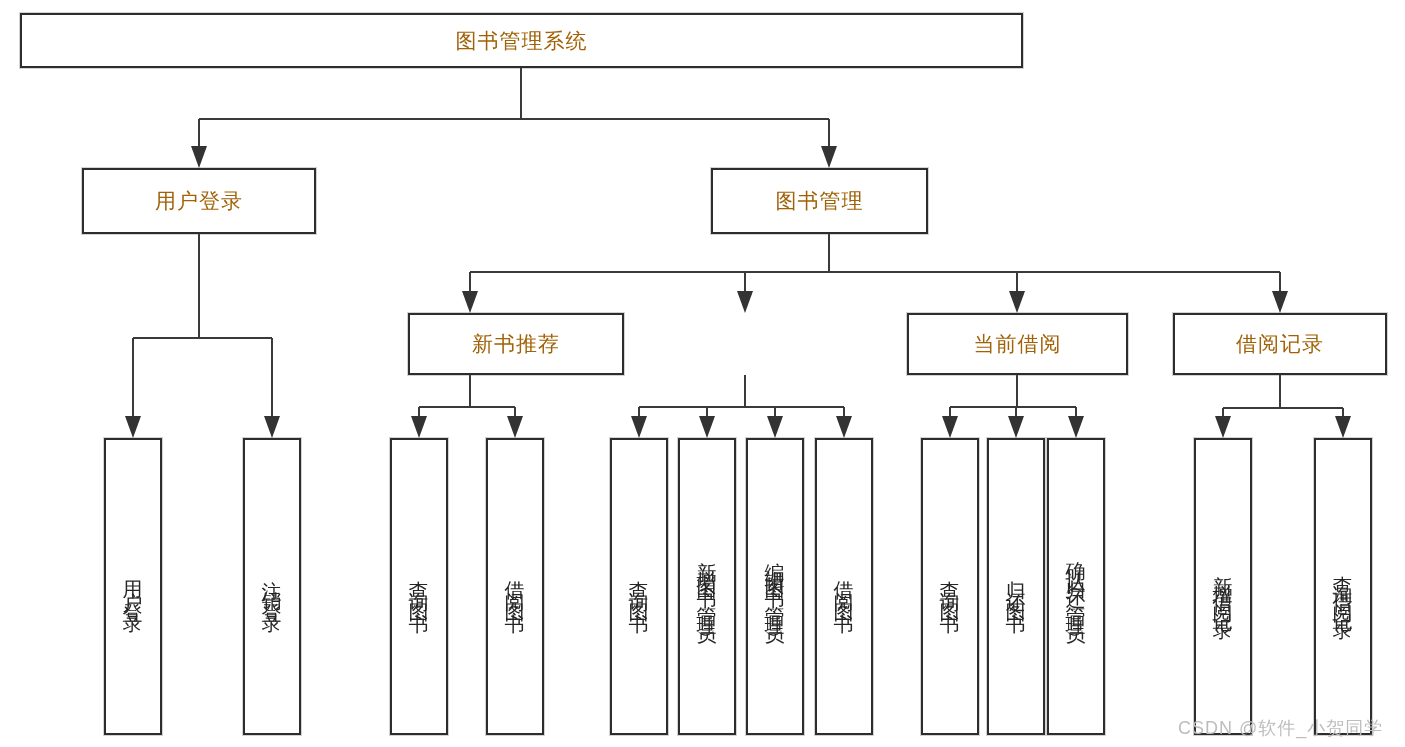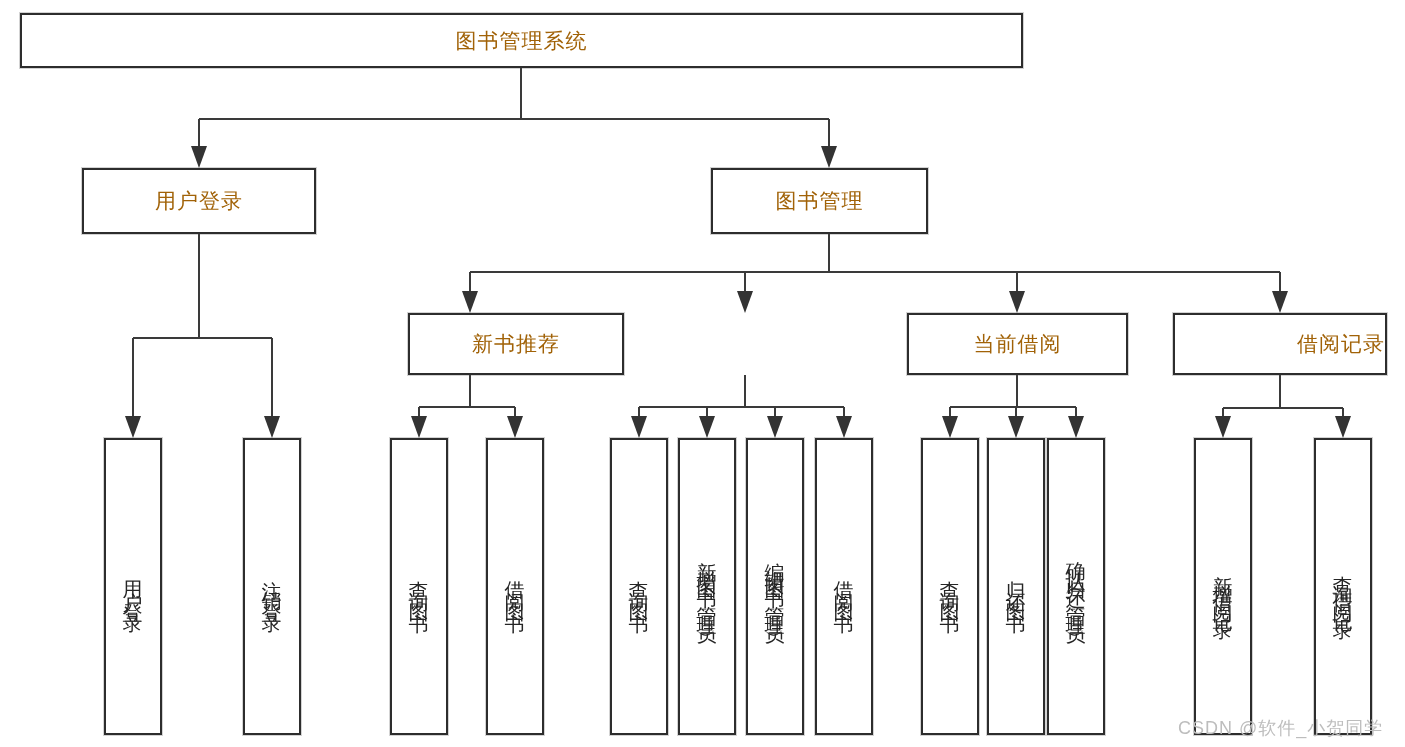--- a/index.html
+++ b/index.html
@@ -86,21 +86,21 @@
   <div class="hbox" style="left:711px;top:168px;width:217px;height:66px;">
     <span>图书管理</span>
   </div>
 
   <div class="hbox" style="left:362px;top:313px;width:216px;height:62px;margin-left:46px;">
     <span>新书推荐</span>
   </div>
   <div class="hbox" style="left:907px;top:313px;width:221px;height:62px;">
     <span>当前借阅</span>
   </div>
-  <div class="hbox" style="left:1173px;top:313px;width:214px;height:62px;justify-content:flex-end;">
+  <div class="hbox" style="left:1173px;top:313px;width:214px;height:62px;">
     <span>借阅记录</span>
   </div>
 
   <div class="vbox" style="left:104px;">
     <span class="vtext">用户登录</span>
   </div>
   <div class="vbox" style="left:243px;">
     <span class="vtext">注销登录</span>
   </div>
 

